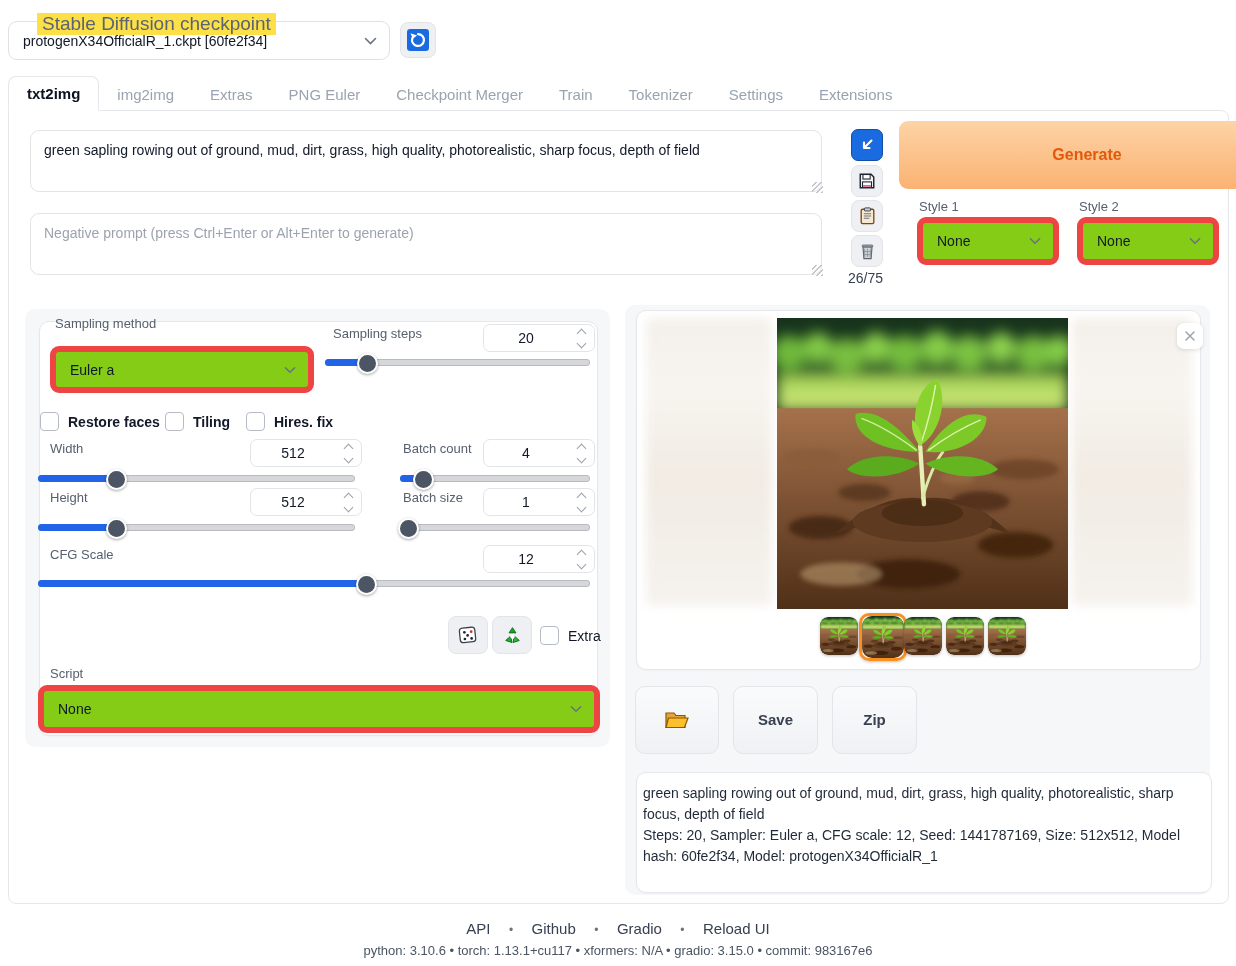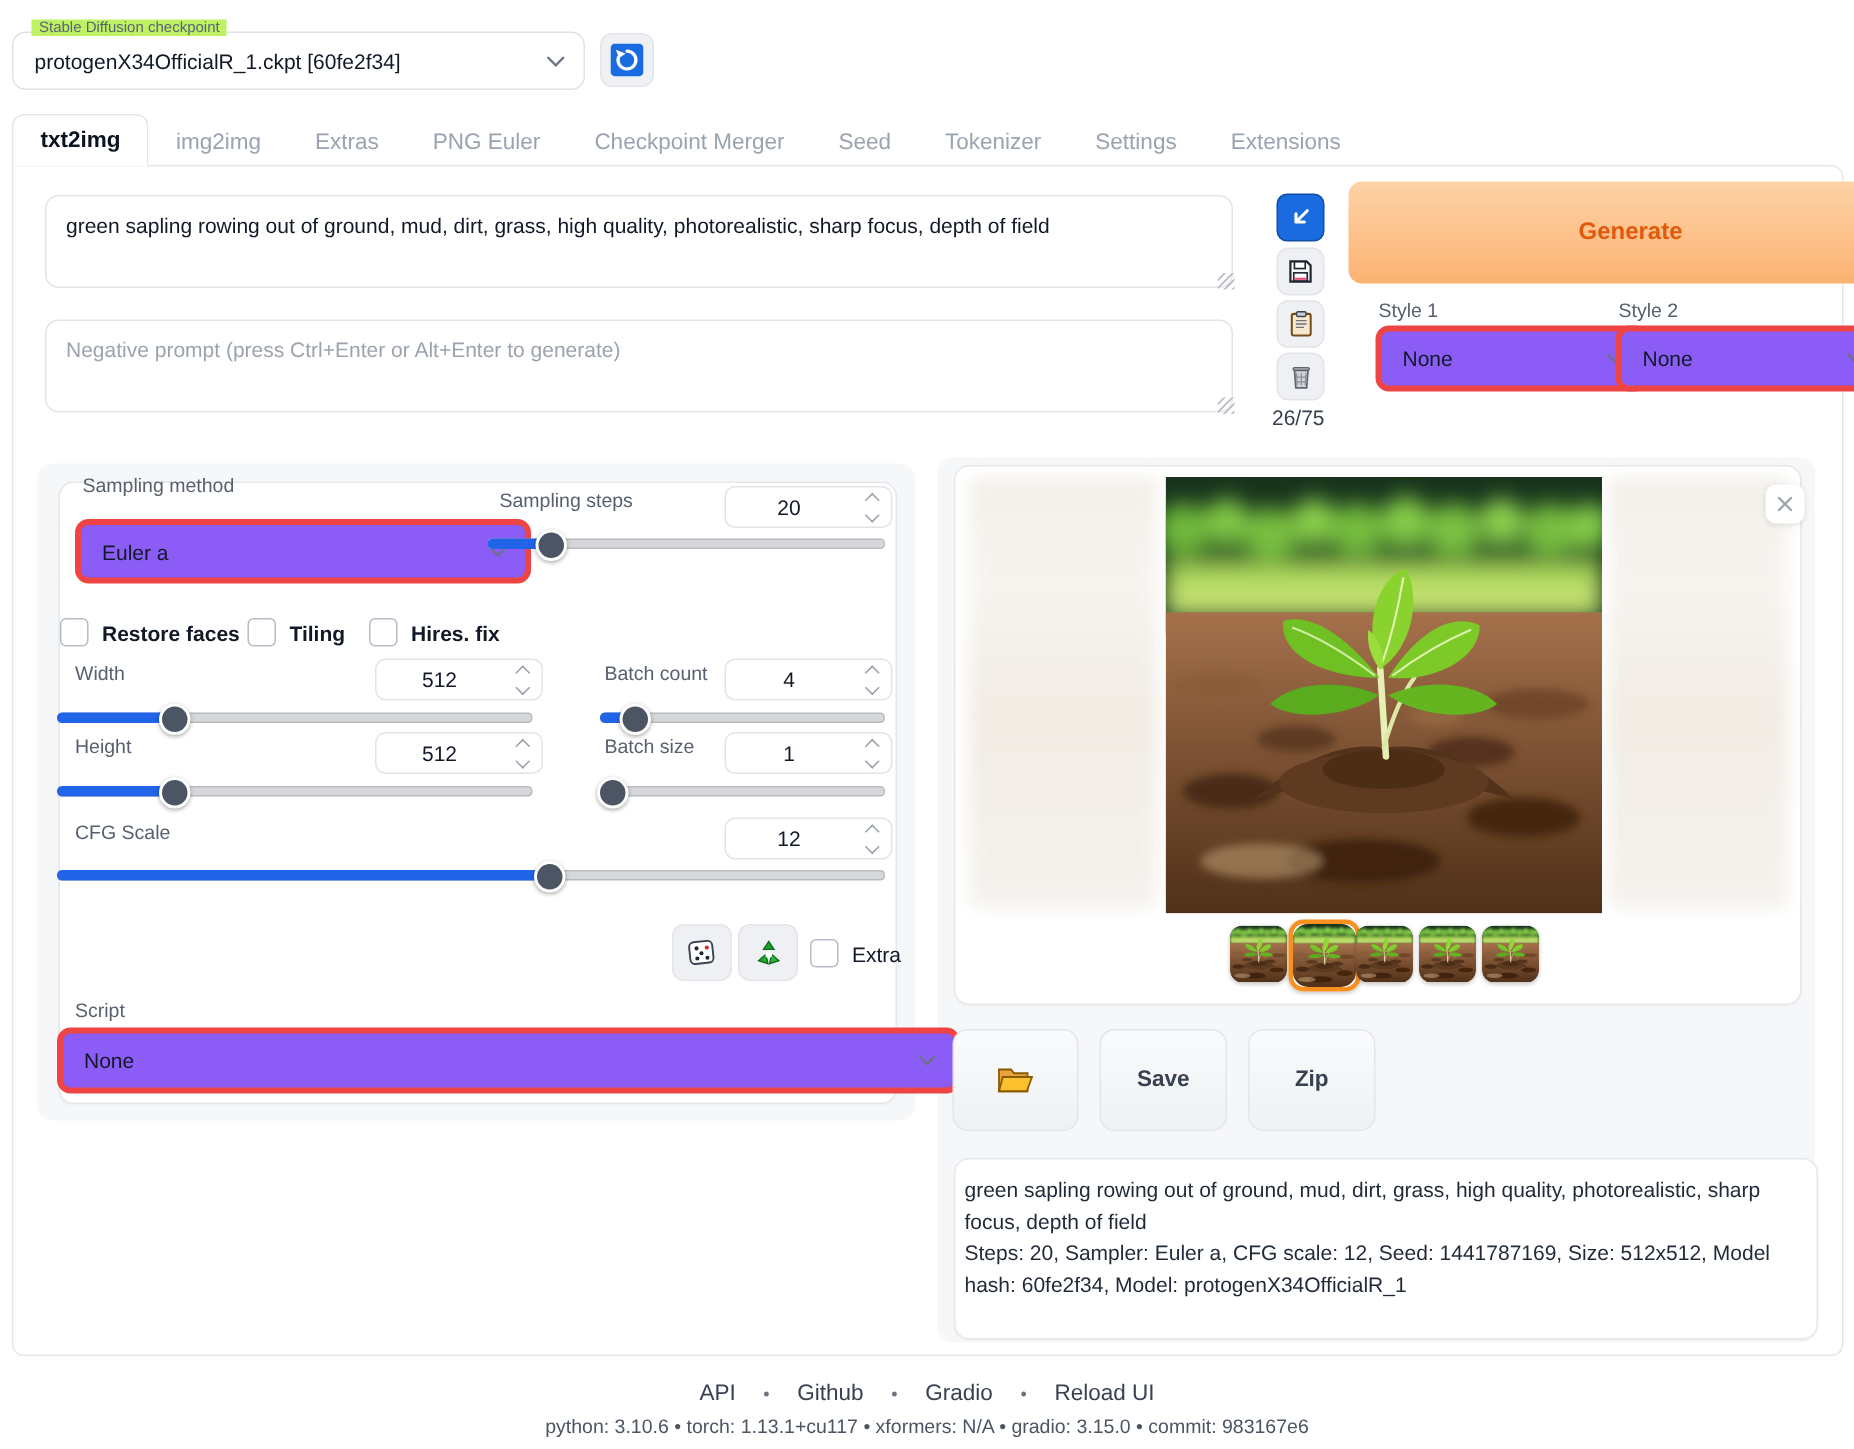--- a/index.html
+++ b/index.html
@@ -2,22 +2,22 @@
 <html><head>
 <meta charset="utf-8">
 <style>
   html,body{margin:0;padding:0;background:#fff;}
   .page{position:relative;width:1236px;height:966px;background:#fff;
         font-family:"Liberation Sans",sans-serif;color:#1f2937;overflow:hidden;}
   .abs{position:absolute;}
 
   
   .outfield{position:absolute;background:#fff;border:1px solid #dfe1e5;border-radius:9px;}
-  .outfield .notch{position:absolute;top:-9px;left:12px;background:#bef264;padding:0 5px;
-                   font-size:10px;color:#5b6472;white-space:nowrap;}
+  .outfield .notch{position:absolute;top:-9px;left:28px;background:#fde047;padding:0 5px;
+                   font-size:19px;color:#5b6472;white-space:nowrap;}
   .fieldval{position:absolute;left:14px;top:50%;transform:translateY(-50%);
             font-size:14px;color:#111827;}
   .chev-svg{position:absolute;right:12px;top:50%;transform:translateY(-50%);}
 
   
   .toolbtn{position:absolute;width:30px;height:30px;border-radius:8px;background:#eef0f3;
            border:1px solid #e2e4e8;display:flex;align-items:center;justify-content:center;}
   .graybtn{position:absolute;border-radius:10px;background:linear-gradient(180deg,#fafbfc,#f0f1f4);
            border:1px solid #e3e5e9;display:flex;align-items:center;justify-content:center;
            font-size:15px;font-weight:700;color:#374151;text-align:center;line-height:1.35;}
@@ -27,21 +27,21 @@
   .tab.active{color:#0b1220;font-weight:700;background:#fff;border:1px solid #e5e7eb;
               border-bottom:1px solid #fff;border-radius:8px 8px 0 0;position:relative;z-index:3;}
 
   
   .panel{position:absolute;background:#f6f7f8;border-radius:10px;}
   .card{position:absolute;background:#fff;border:1px solid #e5e7eb;border-radius:10px;
         box-shadow:0 1px 2px rgba(0,0,0,.03);}
 
   
   .flabel{position:absolute;font-size:13px;color:#56606e;white-space:nowrap;}
-  .dd{position:absolute;background:#8b5cf6;border:4px solid #ef4444;border-radius:9px;padding-left:44px;}
+  .dd{position:absolute;background:#84cc16;border:6px solid #ef4444;border-radius:9px;}
   .numbox{position:absolute;background:#fff;border:1px solid #e3e4e8;border-radius:7px;height:26px;}
   .numval{position:absolute;left:0;right:26px;top:50%;transform:translateY(-50%);
           text-align:center;font-size:14px;color:#111827;}
   .spin{position:absolute;right:3px;top:2px;bottom:2px;width:20px;border-radius:5px;
         display:flex;flex-direction:column;align-items:center;justify-content:center;gap:3px;}
   .chev{width:6px;height:6px;border-right:1.6px solid #9aa1ab;border-bottom:1.6px solid #9aa1ab;}
   .chev.up{transform:rotate(-135deg);margin-top:2px;}
   .chev.dn{transform:rotate(45deg);margin-bottom:2px;}
 
   .slider{position:absolute;height:16px;}
@@ -107,21 +107,21 @@
       <path d="M3.8 4.5 L6.3 10.6 L11 7.2 Z" fill="#fff"></path>
     </svg>
   </div>
 
   <div class="abs" style="left:8px;top:76px;display:flex;align-items:flex-end;z-index:3;">
     <div class="tab active">txt2img</div>
     <div class="tab">img2img</div>
     <div class="tab">Extras</div>
     <div class="tab">PNG Euler</div>
     <div class="tab">Checkpoint Merger</div>
-    <div class="tab">Seed</div>
+    <div class="tab">Train</div>
     <div class="tab">Tokenizer</div>
     <div class="tab">Settings</div>
     <div class="tab">Extensions</div>
   </div>
 
   <div class="abs" style="left:8px;top:110px;width:1219px;height:792px;background:#fff;
        border:1px solid #e5e7eb;border-radius:0 8px 8px 8px;z-index:2;"></div>
 
   <textarea class="ta" style="left: 30px; top: 130px; width: 792px; height: 62px; z-index: 4;" spellcheck="false">green sapling rowing out of ground, mud, dirt, grass, high quality, photorealistic, sharp focus, depth of field</textarea>
   <div class="grip" style="left:812px;top:182px;z-index:5;"></div>

